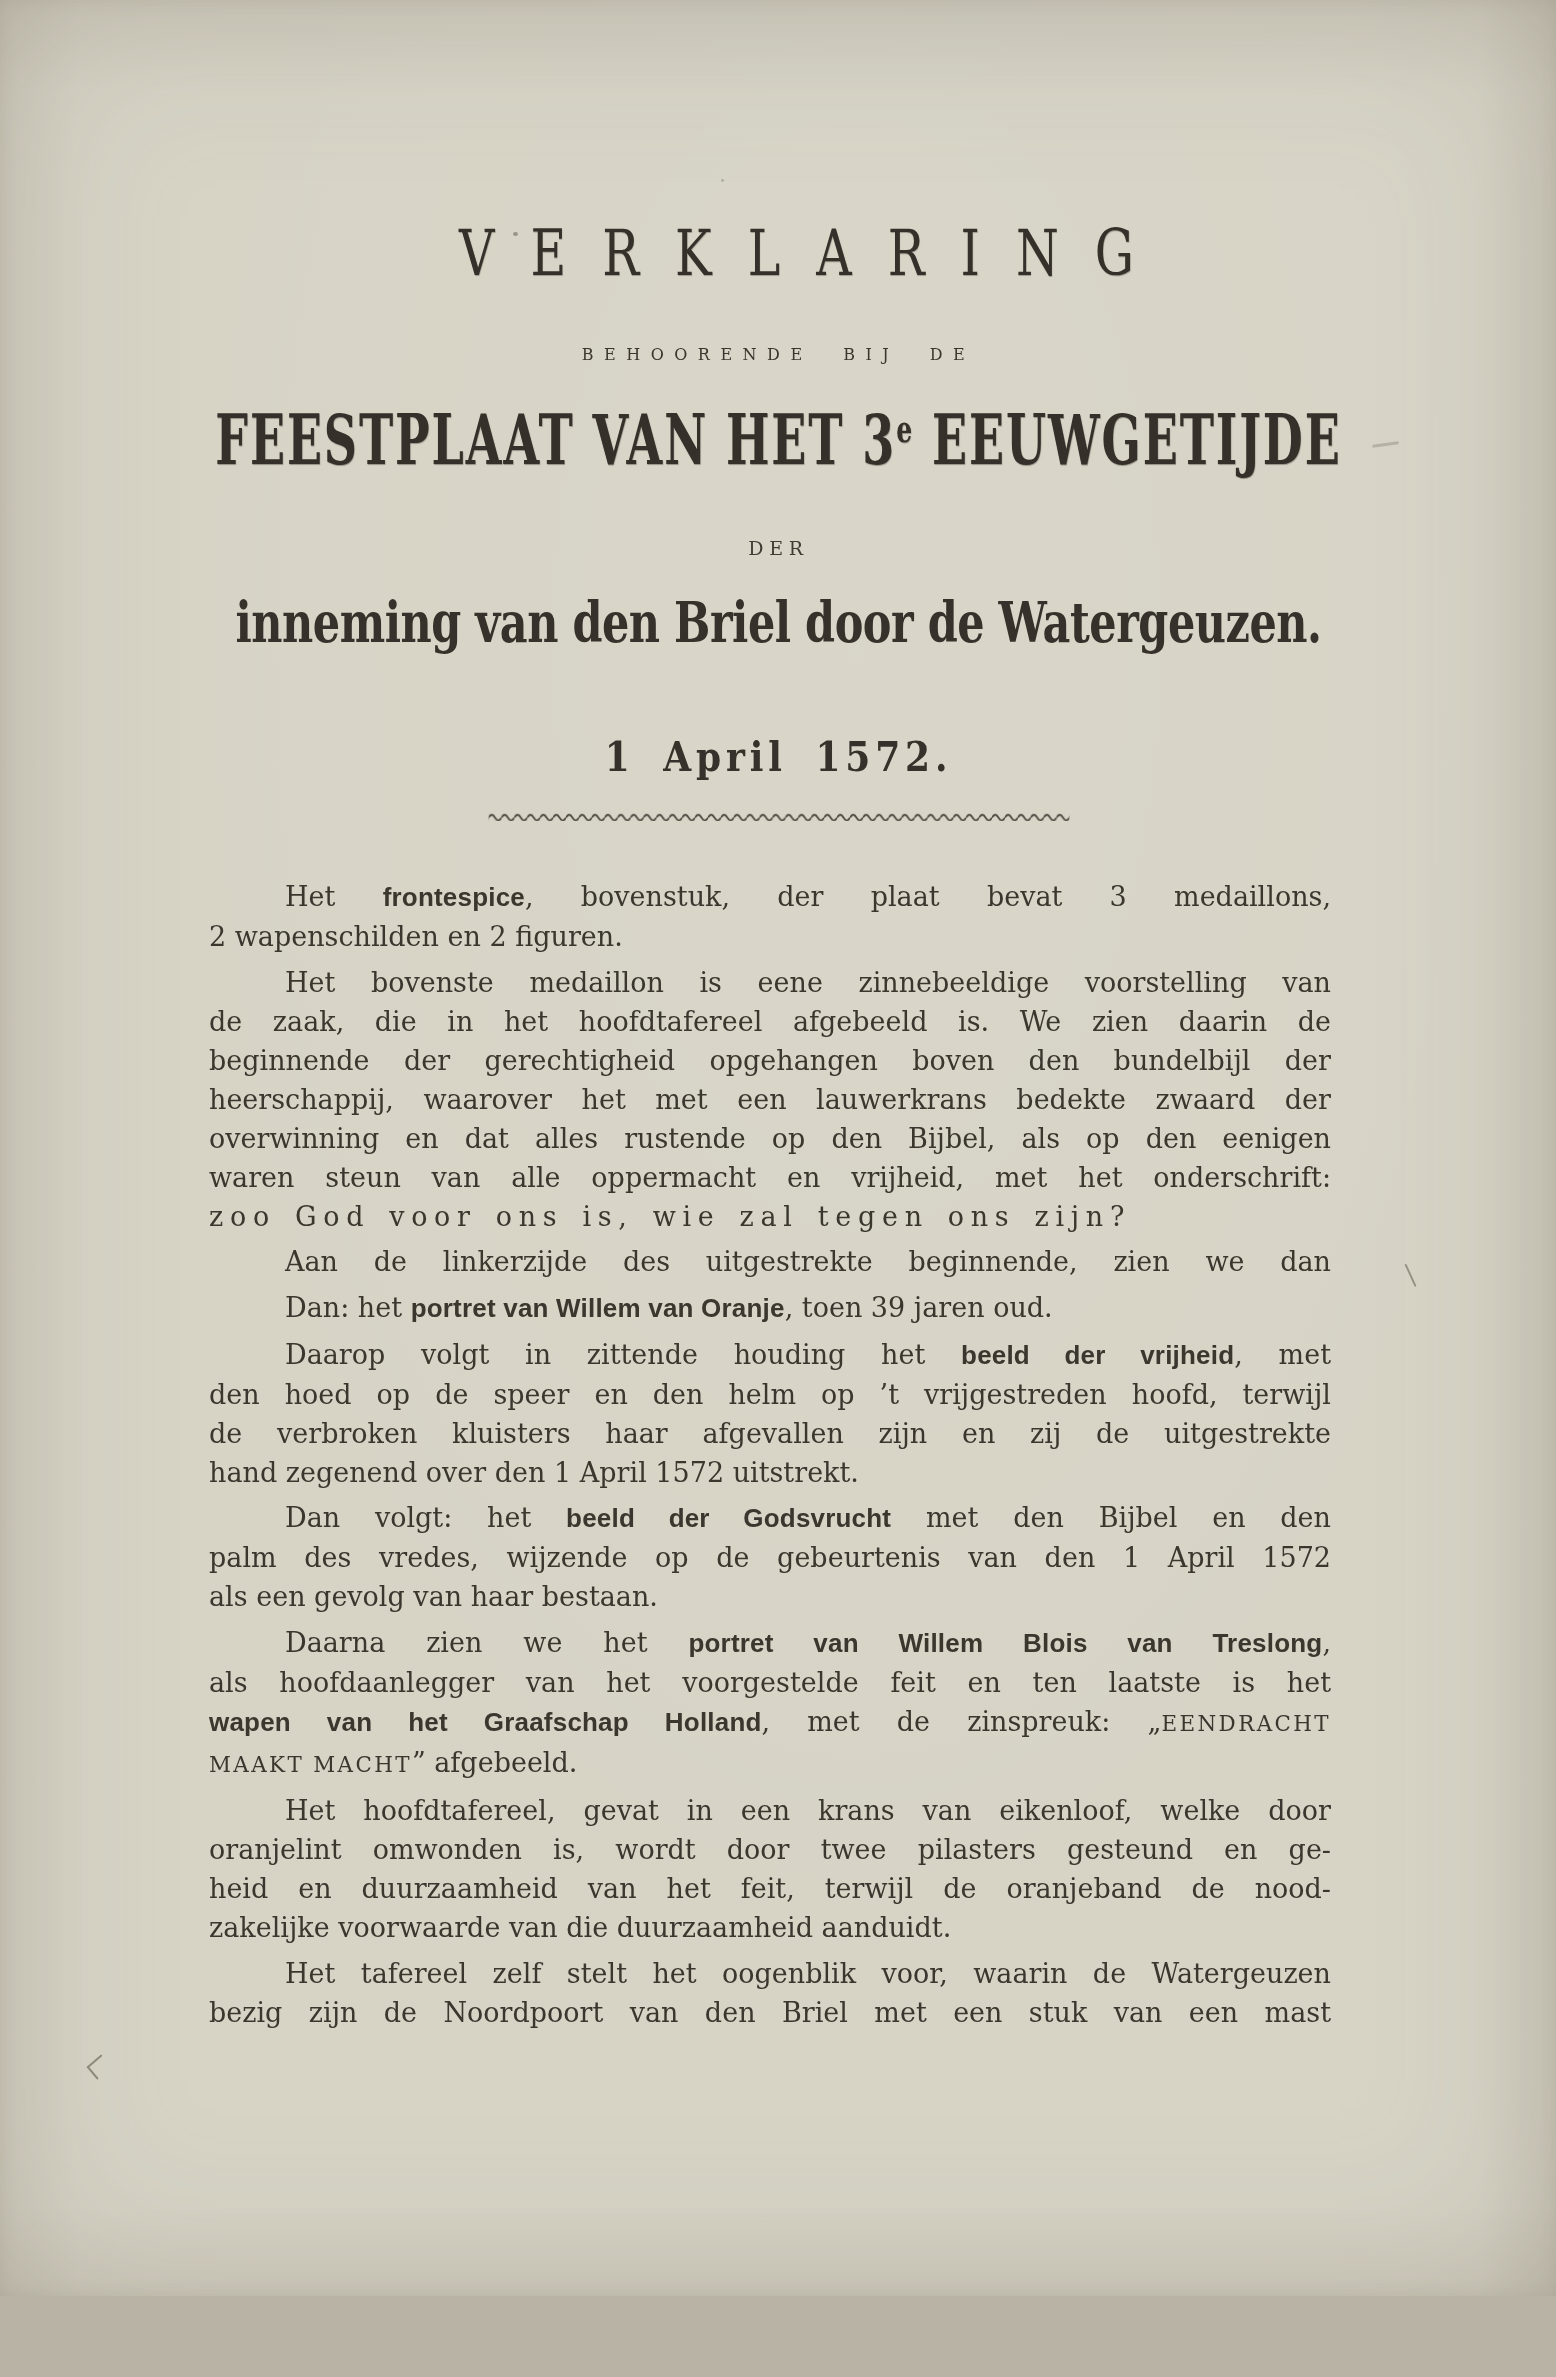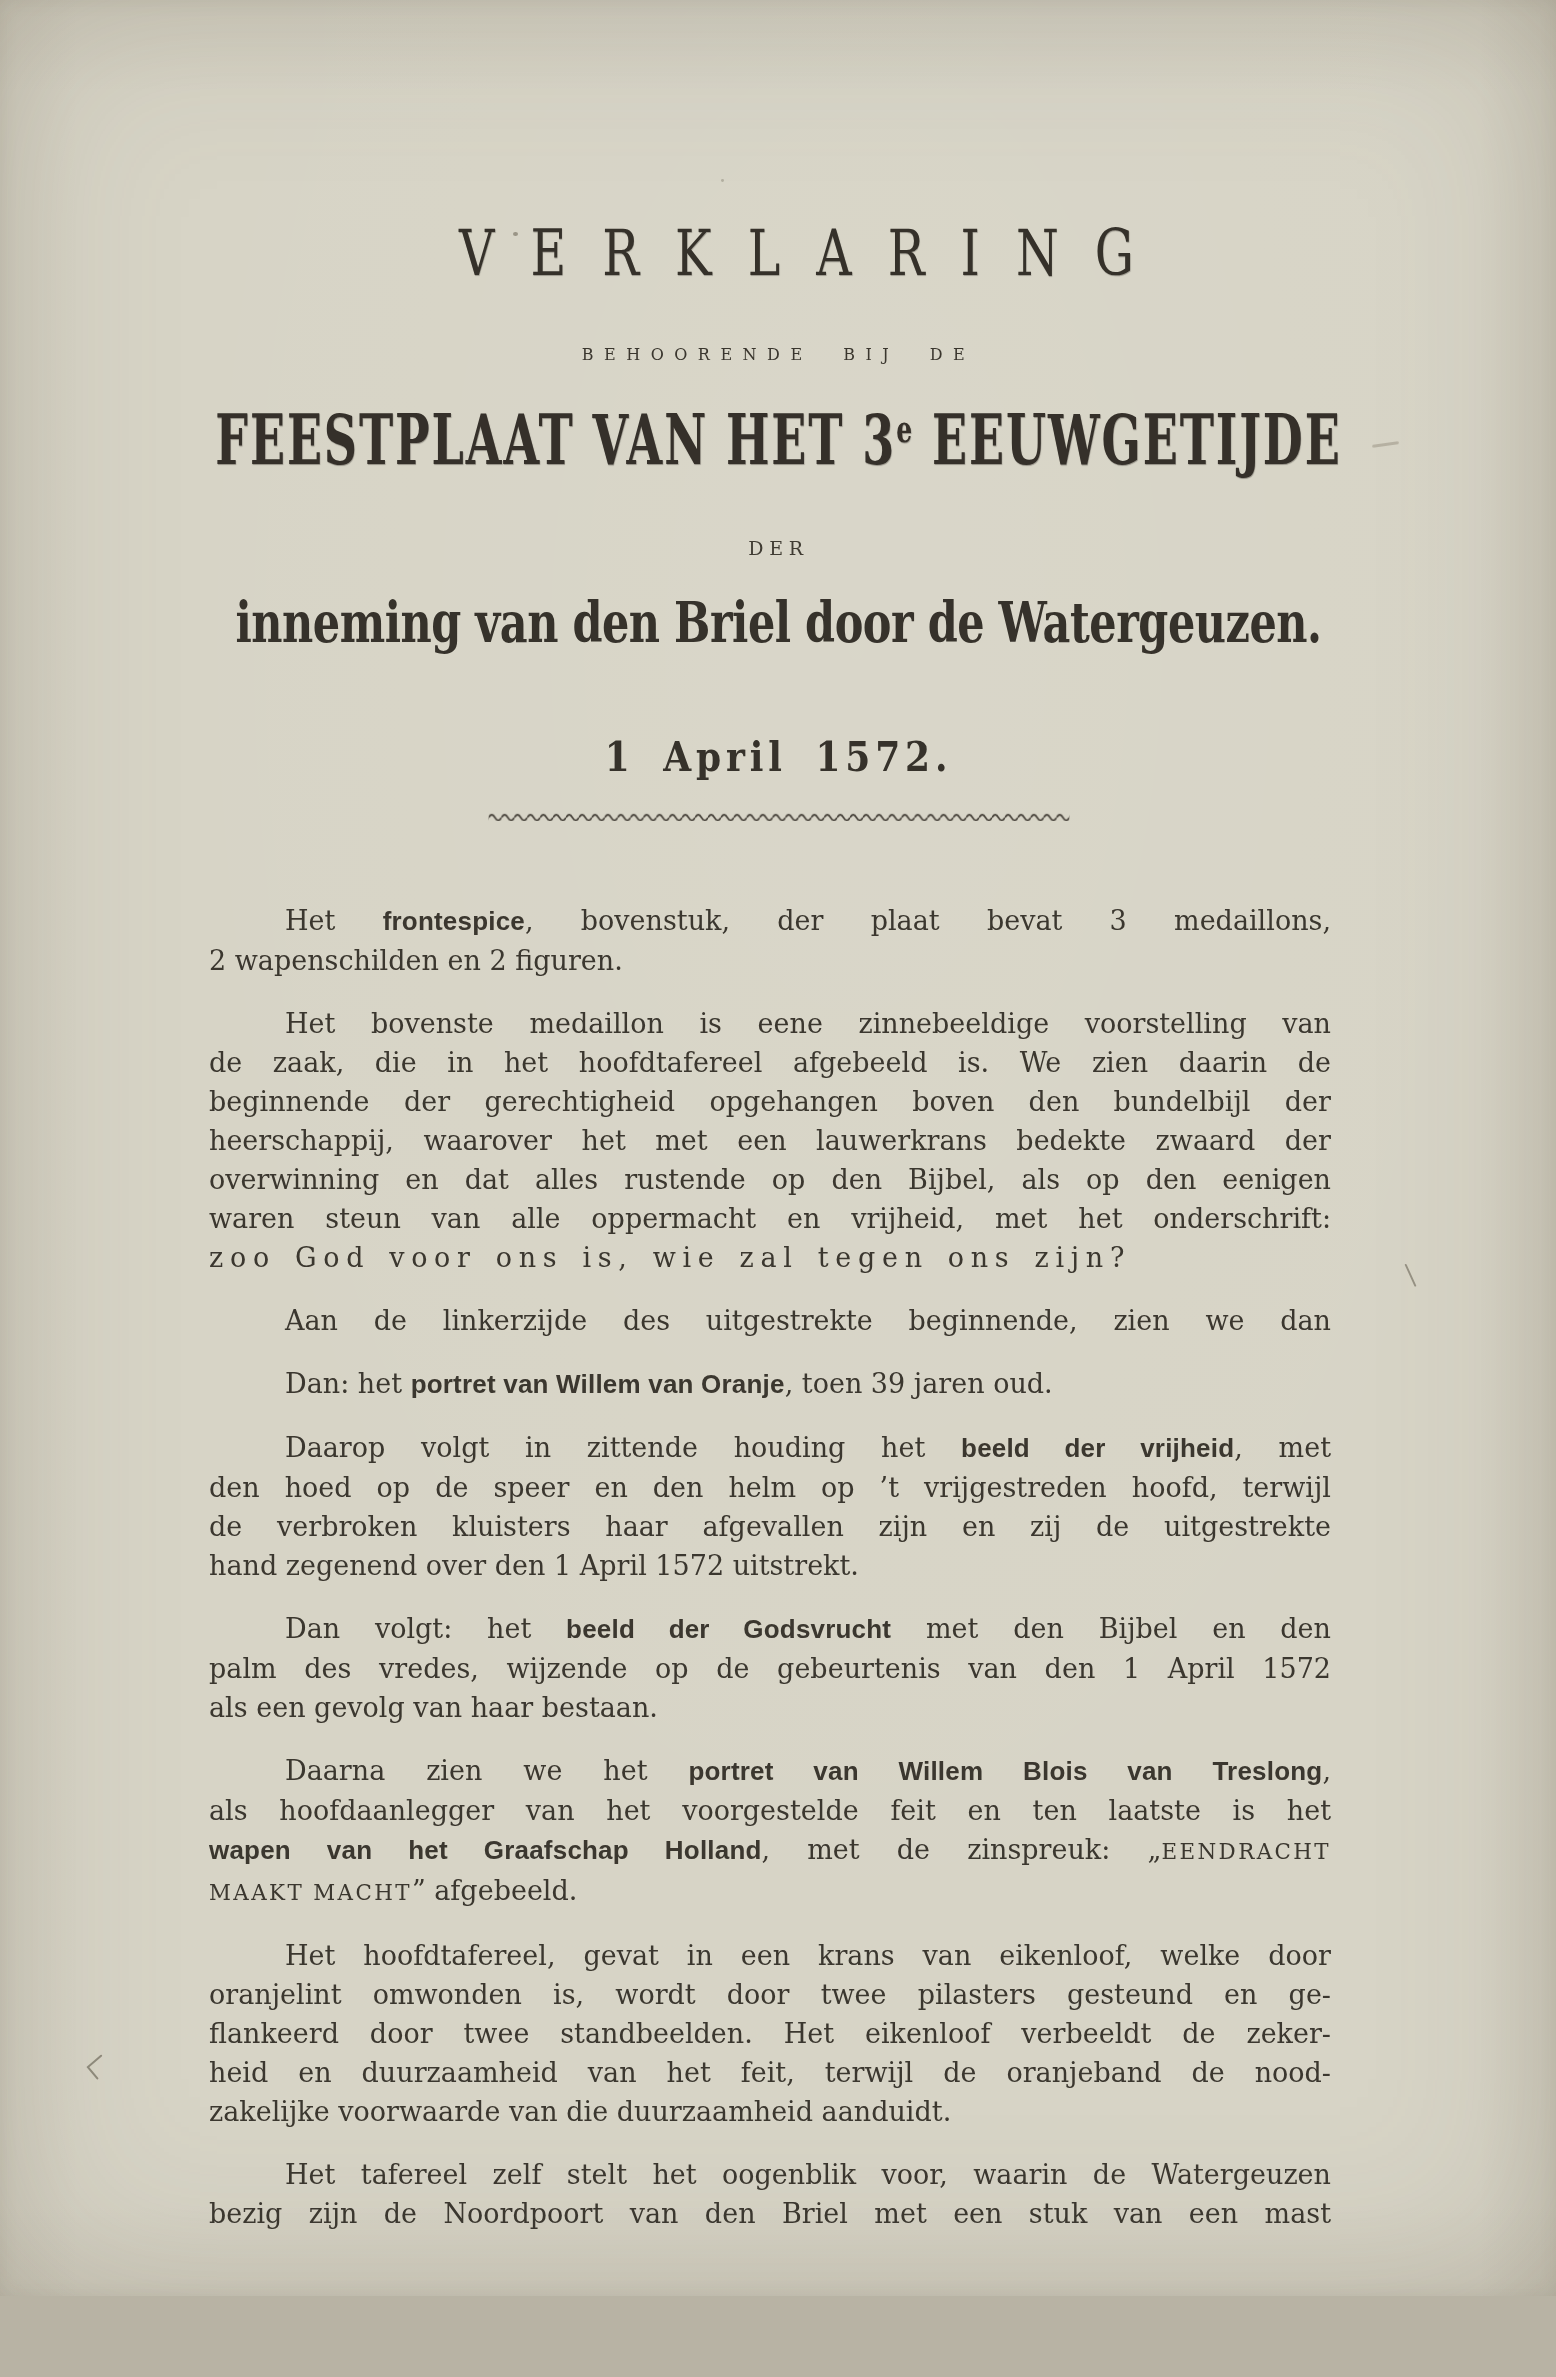--- a/index.html
+++ b/index.html
@@ -44,21 +44,21 @@
   }
   .wavy { position:absolute; top:807px; left:0; width:100%; text-align:center; }
   
   .body-text {
     position:absolute; left:209px; top:877px; width:1122px;
     font-size:27px; line-height:39px; color:#3b372f;
   }
   .para { margin:0 0 6.7px 0; }
   .line { text-align:justify; text-align-last:justify; }
   .line.end { text-align-last:left; }
-  .line.first { text-indent:76px;margin-top:24px; }
+  .line.first { text-indent:76px; }
   .seg-b  { font-family:"Liberation Sans", sans-serif; font-weight:700; font-size:26px; letter-spacing:0.2px; }
   .seg-sc { font-size:21.4px; letter-spacing:2.4px; }
   .seg-ls { letter-spacing:6.7px; word-spacing:3.8px; }
   
   .artifact { position:absolute; pointer-events:none; }
   .speck { border-radius:50%; background:rgba(92,85,70,0.5); filter:blur(0.4px); }
   #speck1 { left:513px; top:232px; width:4.8px; height:3.8px; }
   #speck2 { left:721px; top:179px; width:2.9px; height:2.9px; opacity:.6; }
   #smudge1 { left:1372px; top:443px; width:27px; height:2.9px; background:rgba(120,112,94,0.35);
              border-radius:1.9px; transform:rotate(-8deg); filter:blur(0.6px); }
@@ -124,21 +124,20 @@
       </div>
       <div class="para">
         <div class="line first"><span class="seg-n">Daarna zien we het </span><span class="seg-b">portret van Willem Blois van Treslong</span><span class="seg-n">,</span></div>
         <div class="line"><span class="seg-n">als hoofdaanlegger van het voorgestelde feit en ten laatste is het</span></div>
         <div class="line"><span class="seg-b">wapen van het Graafschap Holland</span><span class="seg-n">, met de zinspreuk: „</span><span class="seg-sc">EENDRACHT</span></div>
         <div class="line end"><span class="seg-sc">MAAKT MACHT</span><span class="seg-n">” afgebeeld.</span></div>
       </div>
       <div class="para">
         <div class="line first"><span class="seg-n">Het hoofdtafereel, gevat in een krans van eikenloof, welke door</span></div>
         <div class="line"><span class="seg-n">oranjelint omwonden is, wordt door twee pilasters gesteund en ge-</span></div>
-        <div class="line"><span class="seg-n">flankeerd door twee standbeelden. Het eikenloof verbeeldt de zeker-</span></div>
         <div class="line"><span class="seg-n">heid en duurzaamheid van het feit, terwijl de oranjeband de nood-</span></div>
         <div class="line end"><span class="seg-n">zakelijke voorwaarde van die duurzaamheid aanduidt.</span></div>
       </div>
       <div class="para">
         <div class="line first"><span class="seg-n">Het tafereel zelf stelt het oogenblik voor, waarin de Watergeuzen</span></div>
         <div class="line"><span class="seg-n">bezig zijn de Noordpoort van den Briel met een stuk van een mast</span></div>
       </div>
     </main>
 
   <div class="artifact speck" id="speck1"></div>

